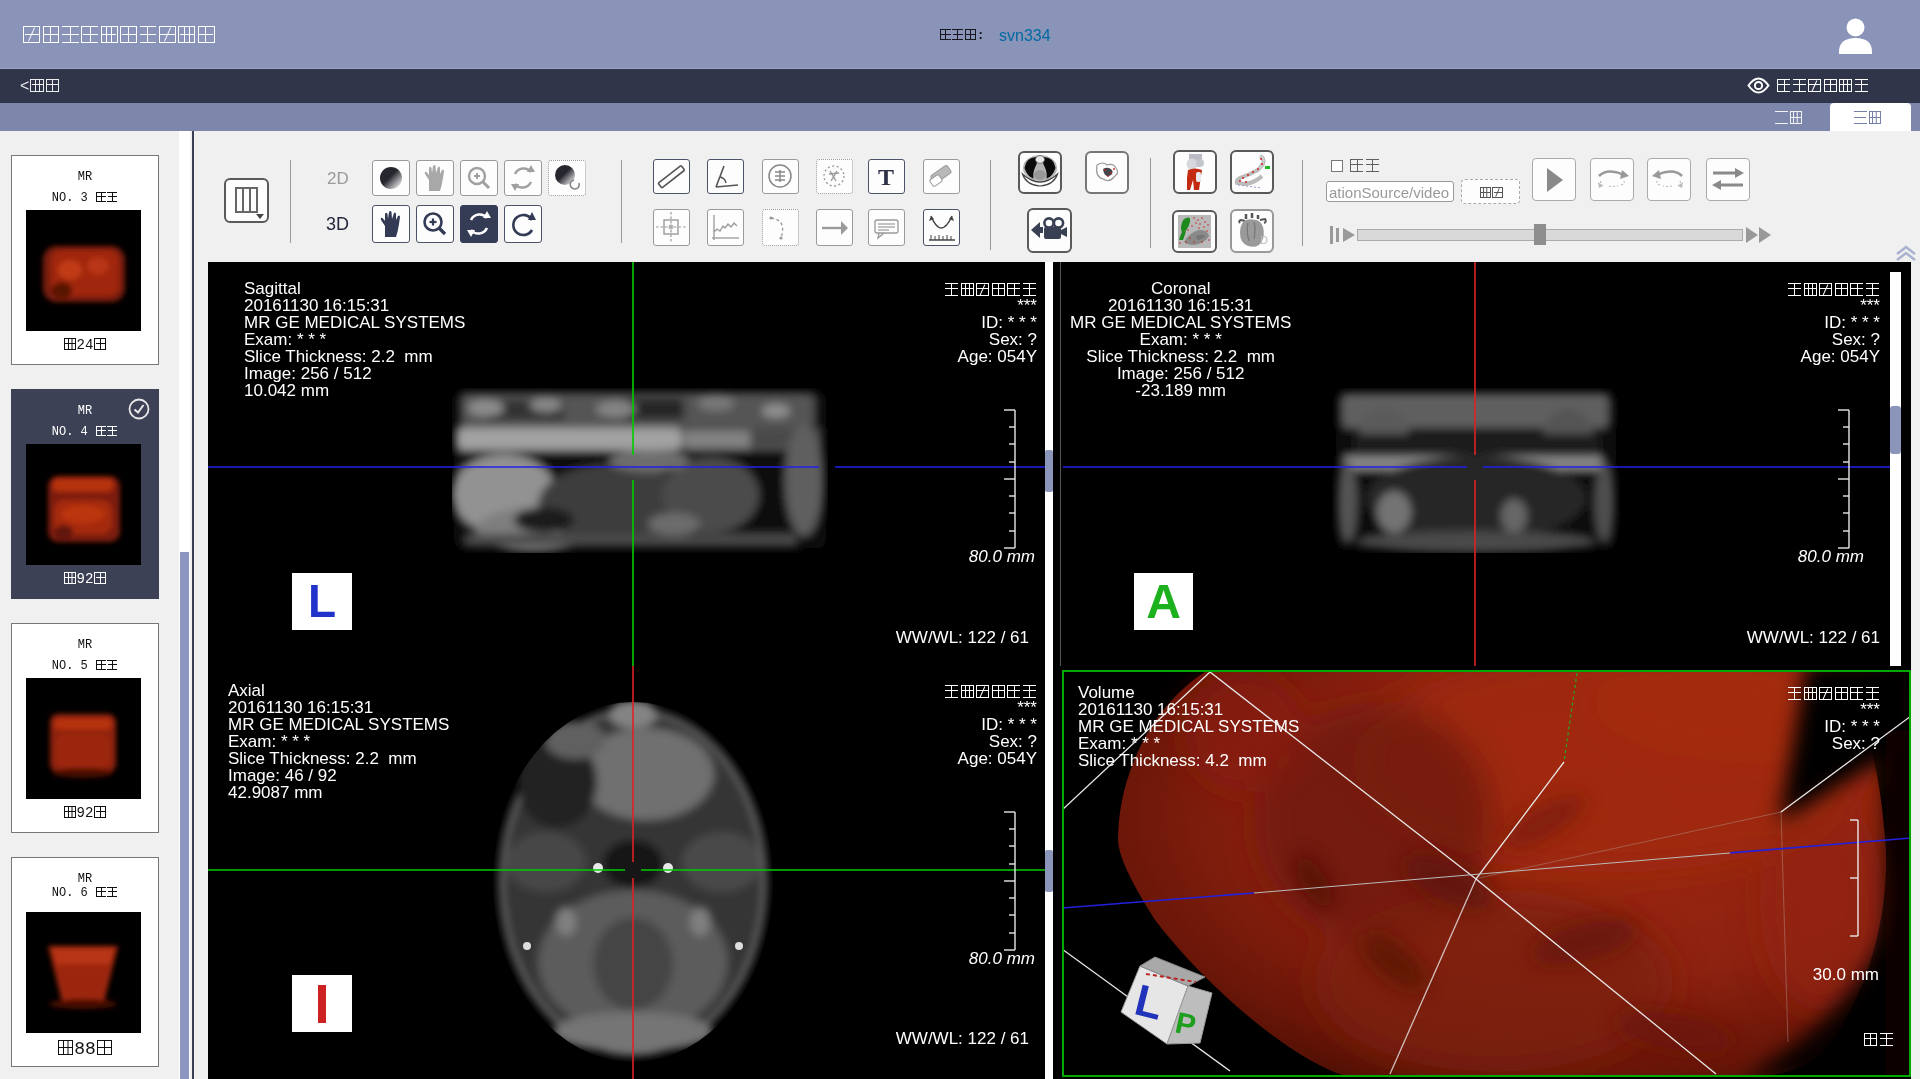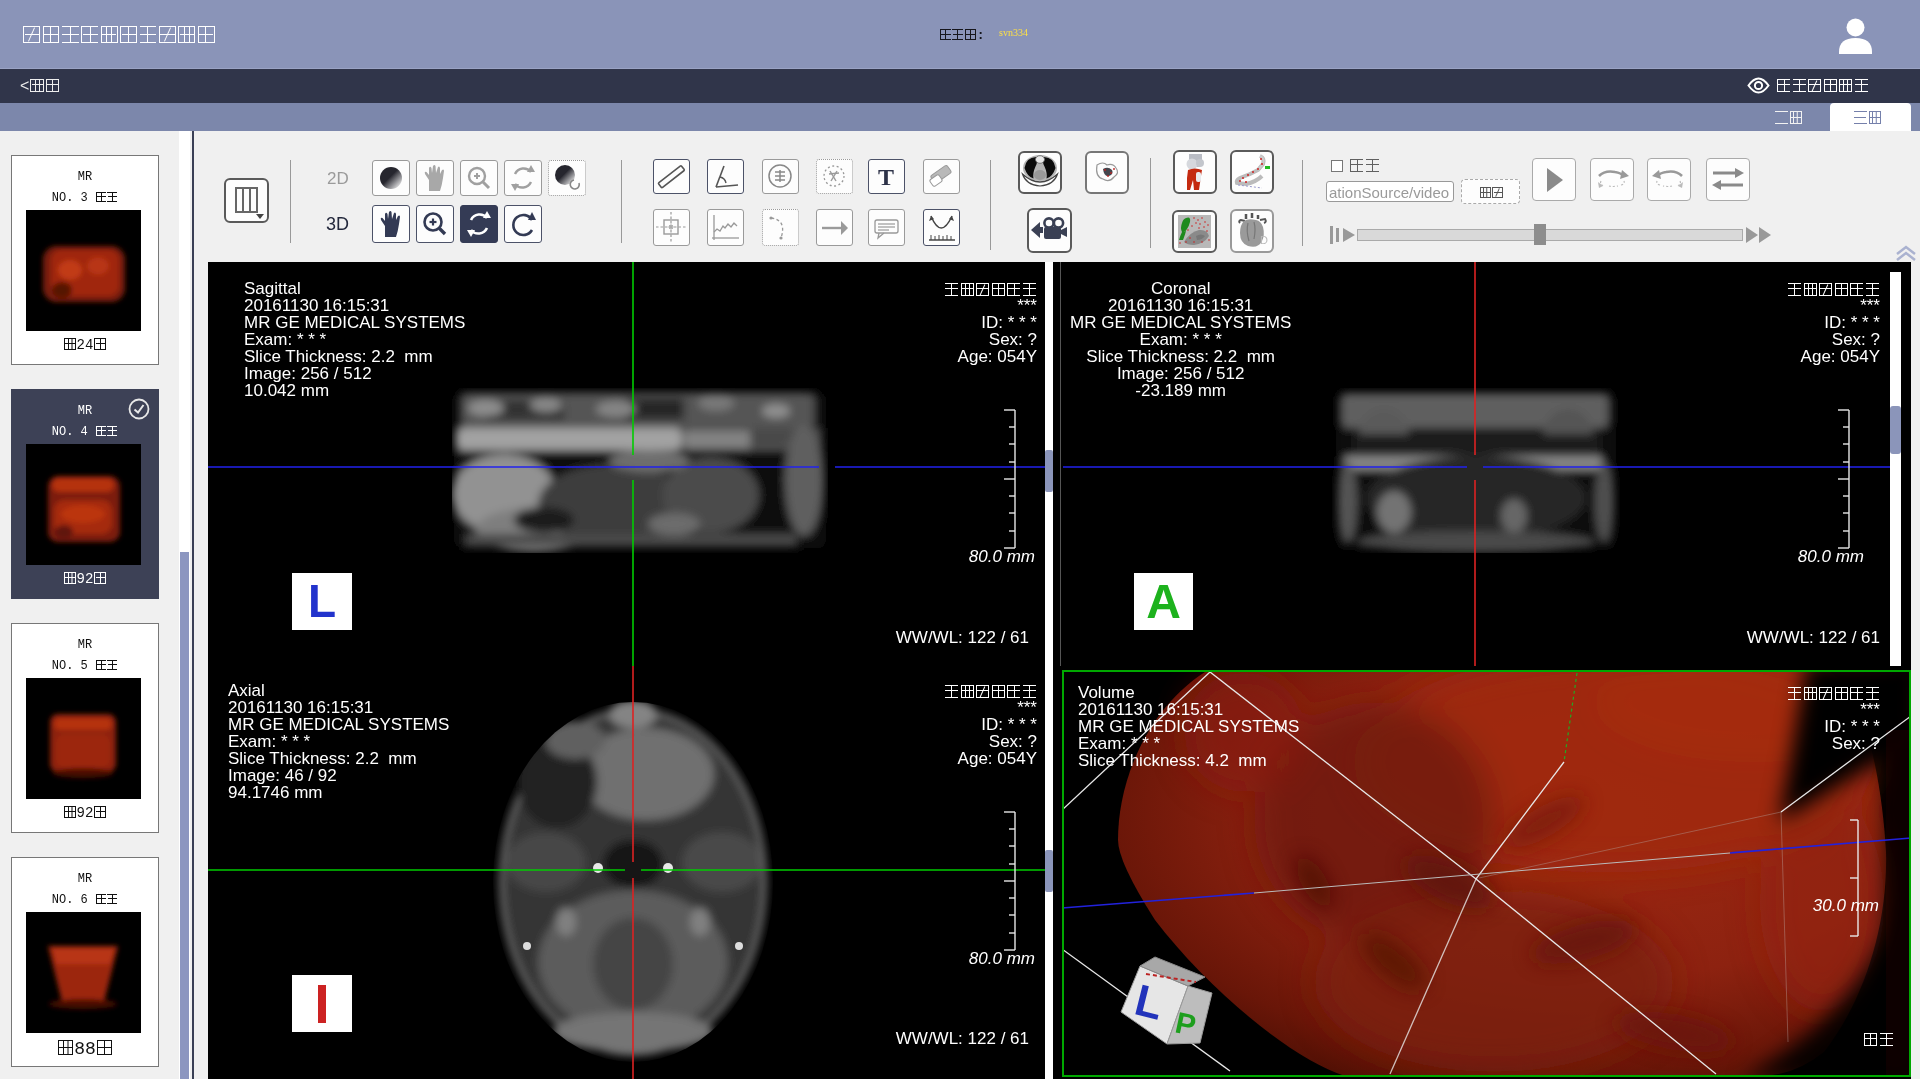--- a/index.html
+++ b/index.html
@@ -49,21 +49,21 @@
 <div class="abs" id="sidebar"></div>
 <div class="abs" id="tbar"></div>
 
 <div class="abs" style="left:22px;top:24px;color:#fff;font-size:20px;">
   <span class="hz v3"></span><span class="hz"></span><span class="hz v2"></span><span class="hz v4"></span><span class="hz v5"></span><span class="hz"></span><span class="hz v2"></span><span class="hz v3"></span><span class="hz v5"></span><span class="hz"></span>
 </div>
 
 <div class="abs" style="left:939px;top:27px;color:#16161c;font-size:13px;">
   <span class="hz v4"></span><span class="hz v2"></span><span class="hz"></span><b style="font-family:'Liberation Mono',monospace;letter-spacing:0">:</b>
 </div>
-<div class="abs" style="left:999px;top:27px;color:#fde047;font-size:10px;font-family:Liberation Serif, serif;">svn334</div>
+<div class="abs" style="left:999px;top:27px;color:#0369a1;font-size:16px;font-family:Liberation Sans, sans-serif;">svn334</div>
 
 <svg class="abs" style="left:1836px;top:14px" width="40" height="42" viewBox="0 0 40 42">
   <circle cx="19.5" cy="13.5" r="9" fill="#fff"></circle>
   <path d="M3 40 L3 38 Q3 24 19.5 24 Q36 24 36 38 L36 40 Z" fill="#fff"></path>
 </svg>
 
 <div class="abs" style="left:20px;top:77px;color:#eee;font-size:16px;">&lt;<span class="hz v5"></span><span class="hz"></span></div>
 
 <svg class="abs" style="left:1747px;top:76px" width="23" height="19" viewBox="0 0 23 19">
   <path d="M1.5 9.5 Q6.5 2.5 11.5 2.5 Q16.5 2.5 21.5 9.5 Q16.5 16.5 11.5 16.5 Q6.5 16.5 1.5 9.5 Z" fill="none" stroke="#fff" stroke-width="2"></path>
@@ -126,21 +126,21 @@
       <rect x="24" y="36" width="66" height="58" rx="8" fill="#8c210c"></rect>
       <rect x="28" y="40" width="58" height="12" rx="6" fill="#b5300f"></rect>
       <rect x="30" y="56" width="54" height="34" rx="8" fill="#9c250c"></rect>
       <ellipse cx="57" cy="95" rx="30" ry="5" fill="#4a1004"></ellipse>
     </g>
       </svg></div>
   <div style="position:absolute;left:0;right:0;top:181px;font-size:14px;"><span class="hz v5"></span>92<span class="hz"></span></div>
 </div>
 <div class="card" style="top:857px;">
   <div style="margin-top:14px;">MR</div>
-  <div style="margin-top:7px;">NO. 6 <span class="hz v4"></span><span class="hz v2"></span></div>
+  <div style="">NO. 6 <span class="hz v4"></span><span class="hz v2"></span></div>
   <div class="thumb"><svg width="115" height="121" viewBox="0 0 115 121">
     <g filter="url(#bl1)">
       <path d="M22 34 L92 34 L78 90 L36 90 Z" fill="#9c250c"></path>
       <path d="M26 36 L89 36 L84 52 L30 52 Z" fill="#b83412"></path>
       <ellipse cx="57" cy="92" rx="34" ry="5" fill="#4a1004"></ellipse>
     </g>
       </svg></div>
   <div style="position:absolute;left:0;right:0;top:181px;font-size:18px;"><span class="hz v5"></span>88<span class="hz"></span></div>
 </div>
 
@@ -728,21 +728,21 @@
 <div class="vtext r" style="right:40px;top:629px;">WW/WL: 122 / 61</div>
 <div class="abs" style="left:1134px;top:573px;width:59px;height:57px;background:#fff;text-align:center;">
   <span style="color:#1db21d;font-size:48px;font-weight:bold;line-height:57px;">A</span></div>
 
 <div class="vtext" style="left:228px;top:682px;">Axial
 20161130 16:15:31
 MR GE MEDICAL SYSTEMS
 Exam: * * *
 Slice Thickness: 2.2  mm
 Image: 46 / 92
-94.1746 mm</div>
+42.9087 mm</div>
 <div class="vtext r" style="right:883px;top:682px;text-align:right;">&nbsp;
 ***
 ID: * * *
 Sex: ?
 Age: 054Y</div>
 <div class="vtext r" style="right:883px;top:683px;font-size:16px;"><span class="hz v2"></span><span class="hz v5"></span><span class="hz v3"></span><span class="hz"></span><span class="hz v4"></span><span class="hz v2"></span></div>
 <div class="vtext r" style="right:885px;top:950px;font-style:italic;">80.0 mm</div>
 <div class="vtext r" style="right:891px;top:1030px;">WW/WL: 122 / 61</div>
 <div class="abs" style="left:292px;top:975px;width:60px;height:57px;background:#fff;">
   <div style="position:absolute;left:26px;top:10px;width:8px;height:38px;background:#cc2222;"></div>
@@ -751,14 +751,14 @@
 <div class="vtext" style="left:1078px;top:684px;">Volume
 20161130 16:15:31
 MR GE MEDICAL SYSTEMS
 Exam: * * *
 Slice Thickness: 4.2  mm</div>
 <div class="vtext r" style="right:40px;top:684px;text-align:right;">&nbsp;
 ***
 ID: * * *
 Sex: ?</div>
 <div class="vtext r" style="right:40px;top:685px;font-size:16px;"><span class="hz v2"></span><span class="hz v5"></span><span class="hz v3"></span><span class="hz"></span><span class="hz v4"></span><span class="hz v2"></span></div>
-<div class="vtext r" style="right:41px;top:897px;font-style:italic;">30.0 mm</div>
+<div class="vtext r" style="right:41px;top:966px;">30.0 mm</div>
 <div class="vtext r" style="right:26px;top:1031px;font-size:16px;"><span class="hz"></span><span class="hz v2"></span></div>
 
 </body></html>

